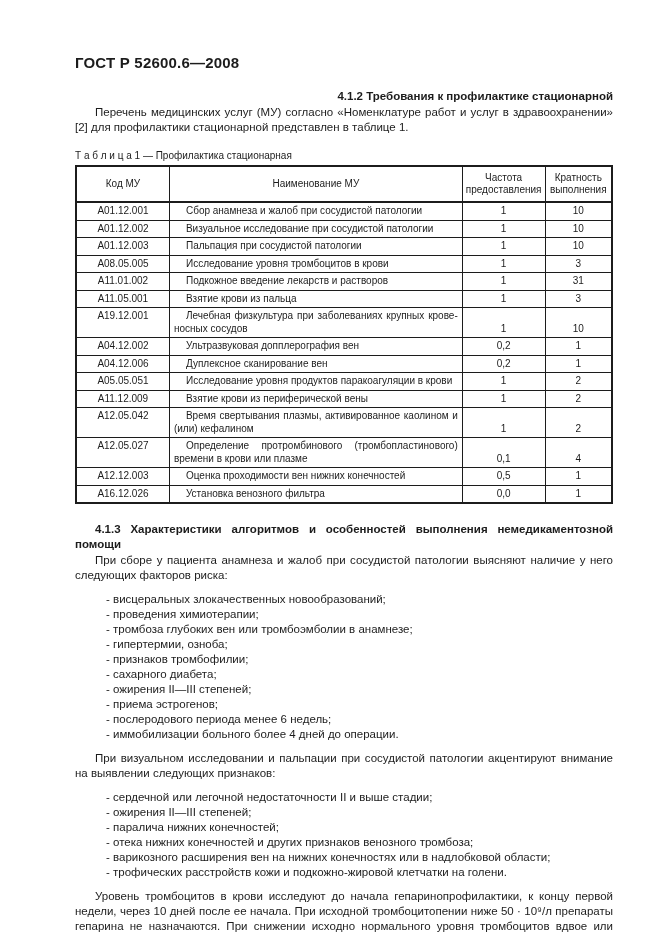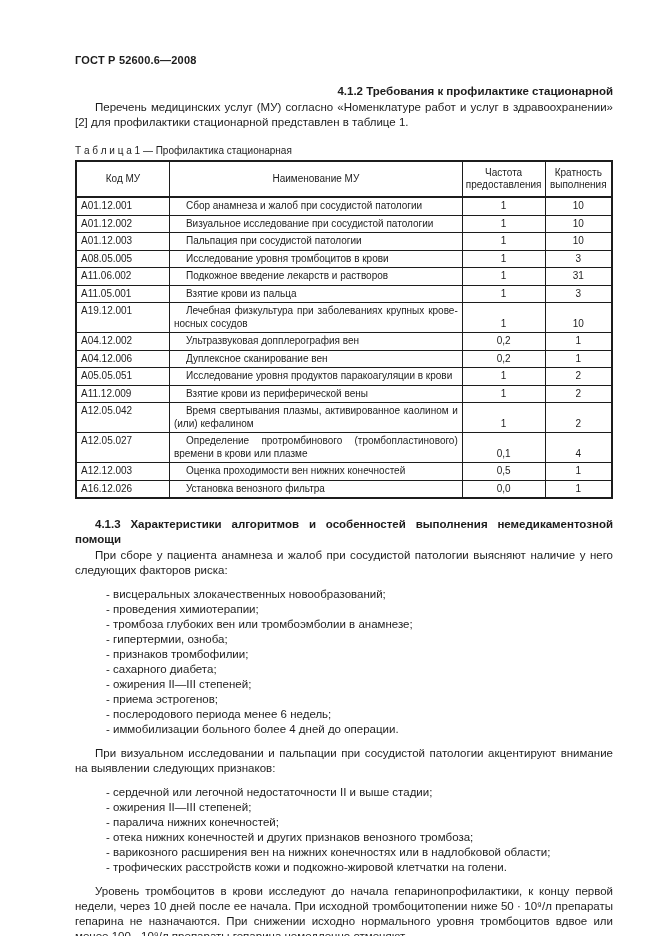--- a/index.html
+++ b/index.html
@@ -11,21 +11,21 @@
     overflow: hidden;
   }
   .page {
     box-sizing: border-box;
     width: 661px; height: 936px;
     padding: 54px 48px 0 75px;
     position: relative;
   }
   .doc-header {
     font-weight: bold;
-    font-size: 11px;
+    font-size: 15px;
     letter-spacing: 0.2px;
   }
   .section-heading {
     font-weight: bold;
     font-size: 11.5px;
     line-height: 15px;
     text-indent: 20px;
     margin-top: 18px;
     margin-bottom: 1px;
     text-align: right;
@@ -56,21 +56,21 @@
     text-align: center;
     vertical-align: middle;
     padding: 5px 3px;
     line-height: 12px;
   }
   table.services td {
     border: 1px solid #1c1c1c;
     padding: 2px 4px;
     line-height: 12.5px;
   }
-  td.c-code { vertical-align: top; }
+  td.c-code { text-align: center; vertical-align: top; }
   td.c-name { text-align: justify; vertical-align: top; text-indent: 12px; padding-left: 8px; padding-right: 8px; }
   td.c-freq, td.c-mult { text-align: center; vertical-align: bottom; }
   .col-code { width: 17.5%; }
   .col-name { width: 55%; }
   .col-freq { width: 15%; }
   .col-mult { width: 12.5%; }
   .list { margin: 9px; }
   .list .li {
     font-size: 11.5px;
     line-height: 15px;
@@ -132,21 +132,21 @@
         </tr>
 
         <tr>
           <td class="c-code">A08.05.005</td>
           <td class="c-name">Исследование уровня тромбоцитов в крови</td>
           <td class="c-freq">1</td>
           <td class="c-mult">3</td>
         </tr>
 
         <tr>
-          <td class="c-code">A11.06.002</td>
+          <td class="c-code">A11.01.002</td>
           <td class="c-name">Подкожное введение лекарств и растворов</td>
           <td class="c-freq">1</td>
           <td class="c-mult">31</td>
         </tr>
 
         <tr>
           <td class="c-code">A11.05.001</td>
           <td class="c-name">Взятие крови из пальца</td>
           <td class="c-freq">1</td>
           <td class="c-mult">3</td>

